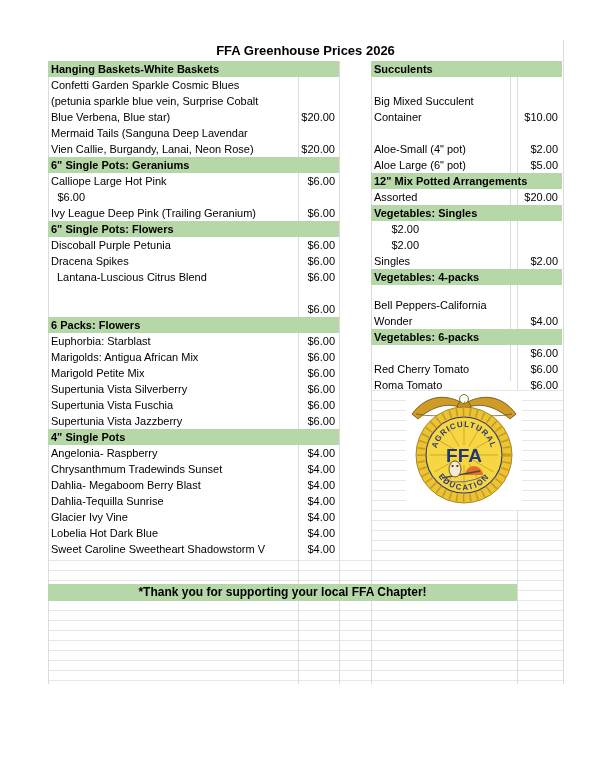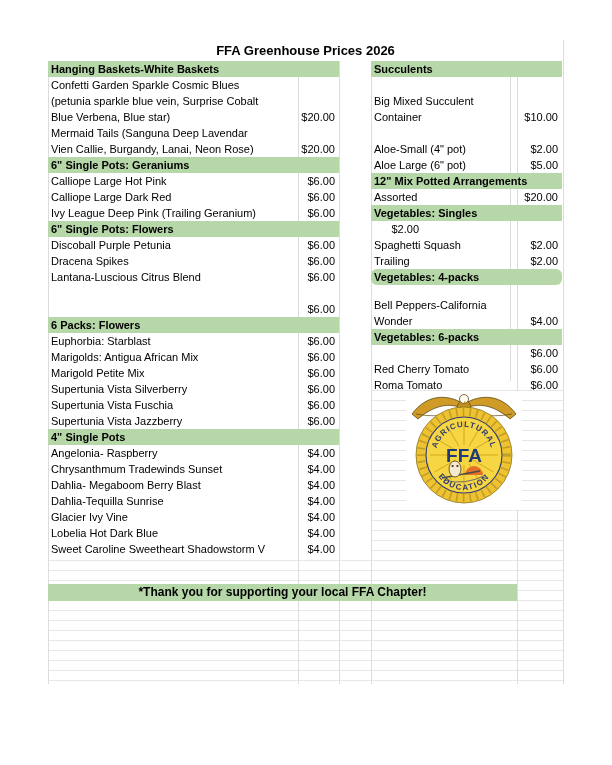--- a/index.html
+++ b/index.html
@@ -59,39 +59,38 @@
         <div class="price">$20.00</div>
       </div>
       <div class="row hdr" style="height: 16px;">
         <div class="lbl">6" Single Pots: Geraniums</div>
       </div>
       <div class="row item" style="height: 16px;">
         <div class="lbl">Calliope Large Hot Pink</div>
         <div class="price">$6.00</div>
       </div>
       <div class="row item" style="height: 16px;">
-        <div class="lbl">Calliope Large Dark Red</div>
         <div class="price">$6.00</div>
       </div>
       <div class="row item" style="height: 16px;">
         <div class="lbl">Ivy League Deep Pink (Trailing Geranium)</div>
         <div class="price">$6.00</div>
       </div>
       <div class="row hdr" style="height: 16px;">
         <div class="lbl">6" Single Pots: Flowers</div>
       </div>
       <div class="row item" style="height: 16px;">
         <div class="lbl">Discoball Purple Petunia</div>
         <div class="price">$6.00</div>
       </div>
       <div class="row item" style="height: 16px;">
         <div class="lbl">Dracena Spikes</div>
         <div class="price">$6.00</div>
       </div>
-      <div class="row item" style="height: 16px;">
+      <div class="row item" style="height: 16px; padding-left: 6px;">
         <div class="lbl">Lantana-Luscious Citrus Blend</div>
         <div class="price">$6.00</div>
       </div>
       <div class="row blank" style="height: 16px;"></div>
       <div class="row item" style="height: 16px; flex-direction: column;">
         <div class="lbl">Salvia- Rockin Deep Purple</div>
         <div class="price">$6.00</div>
       </div>
       <div class="row hdr" style="height: 16px;">
         <div class="lbl">6 Packs: Flowers</div>
@@ -176,28 +175,27 @@
         <div class="lbl">Assorted</div>
         <div class="price">$20.00</div>
       </div>
       <div class="row hdr" style="height: 16px;">
         <div class="lbl">Vegetables: Singles</div>
       </div>
       <div class="row item" style="height: 16px;">
         <div class="price">$2.00</div>
       </div>
       <div class="row item" style="height: 16px;">
-        <div class="lbl">Spaghetti Squash</div>
-        <div class="price">$2.00</div>
-      </div>
-      <div class="row item" style="height: 16px;">
-        <div class="lbl">Trailing</div>
-        <div class="price">$2.00</div>
-      </div>
-      <div class="row hdr" style="height: 16px; border-radius: 6px;">
+        <div class="price">$2.00</div>
+      </div>
+      <div class="row item" style="height: 16px;">
+        <div class="lbl">Singles</div>
+        <div class="price">$2.00</div>
+      </div>
+      <div class="row hdr" style="height: 16px;">
         <div class="lbl">Vegetables: 4-packs</div>
       </div>
       <div class="row item" style="height: 44px;">
         <div class="lbl">Bell Peppers-California
 Wonder</div>
         <div class="price">$4.00</div>
       </div>
       <div class="row hdr" style="height: 16px;">
         <div class="lbl">Vegetables: 6-packs</div>
       </div>

